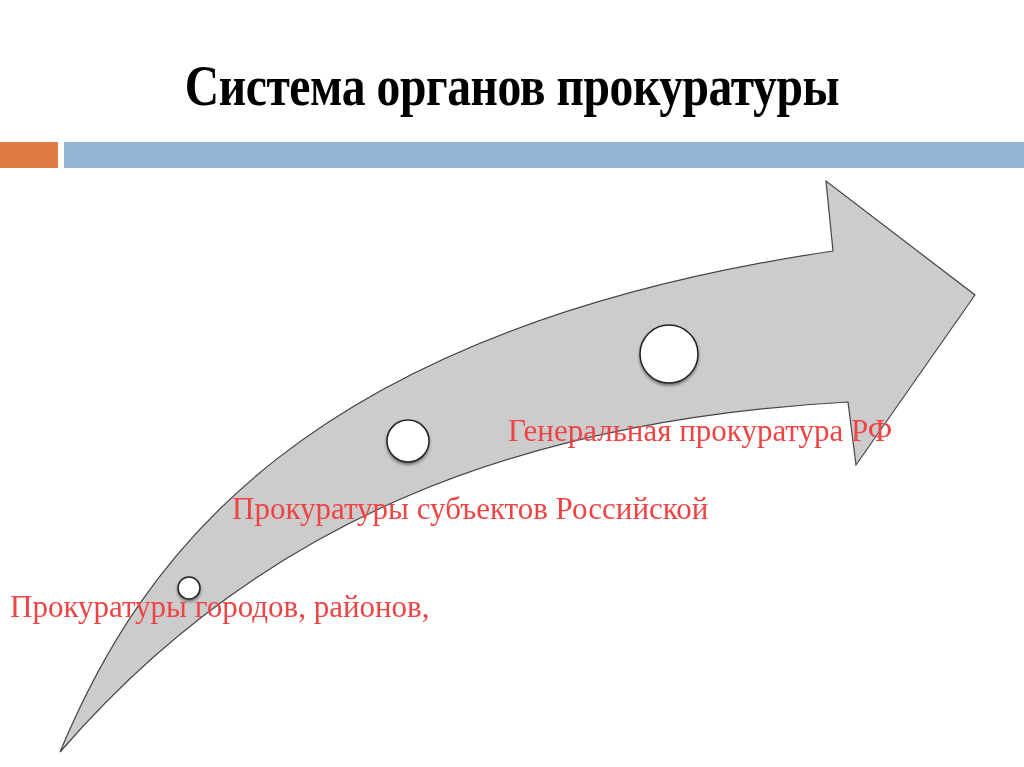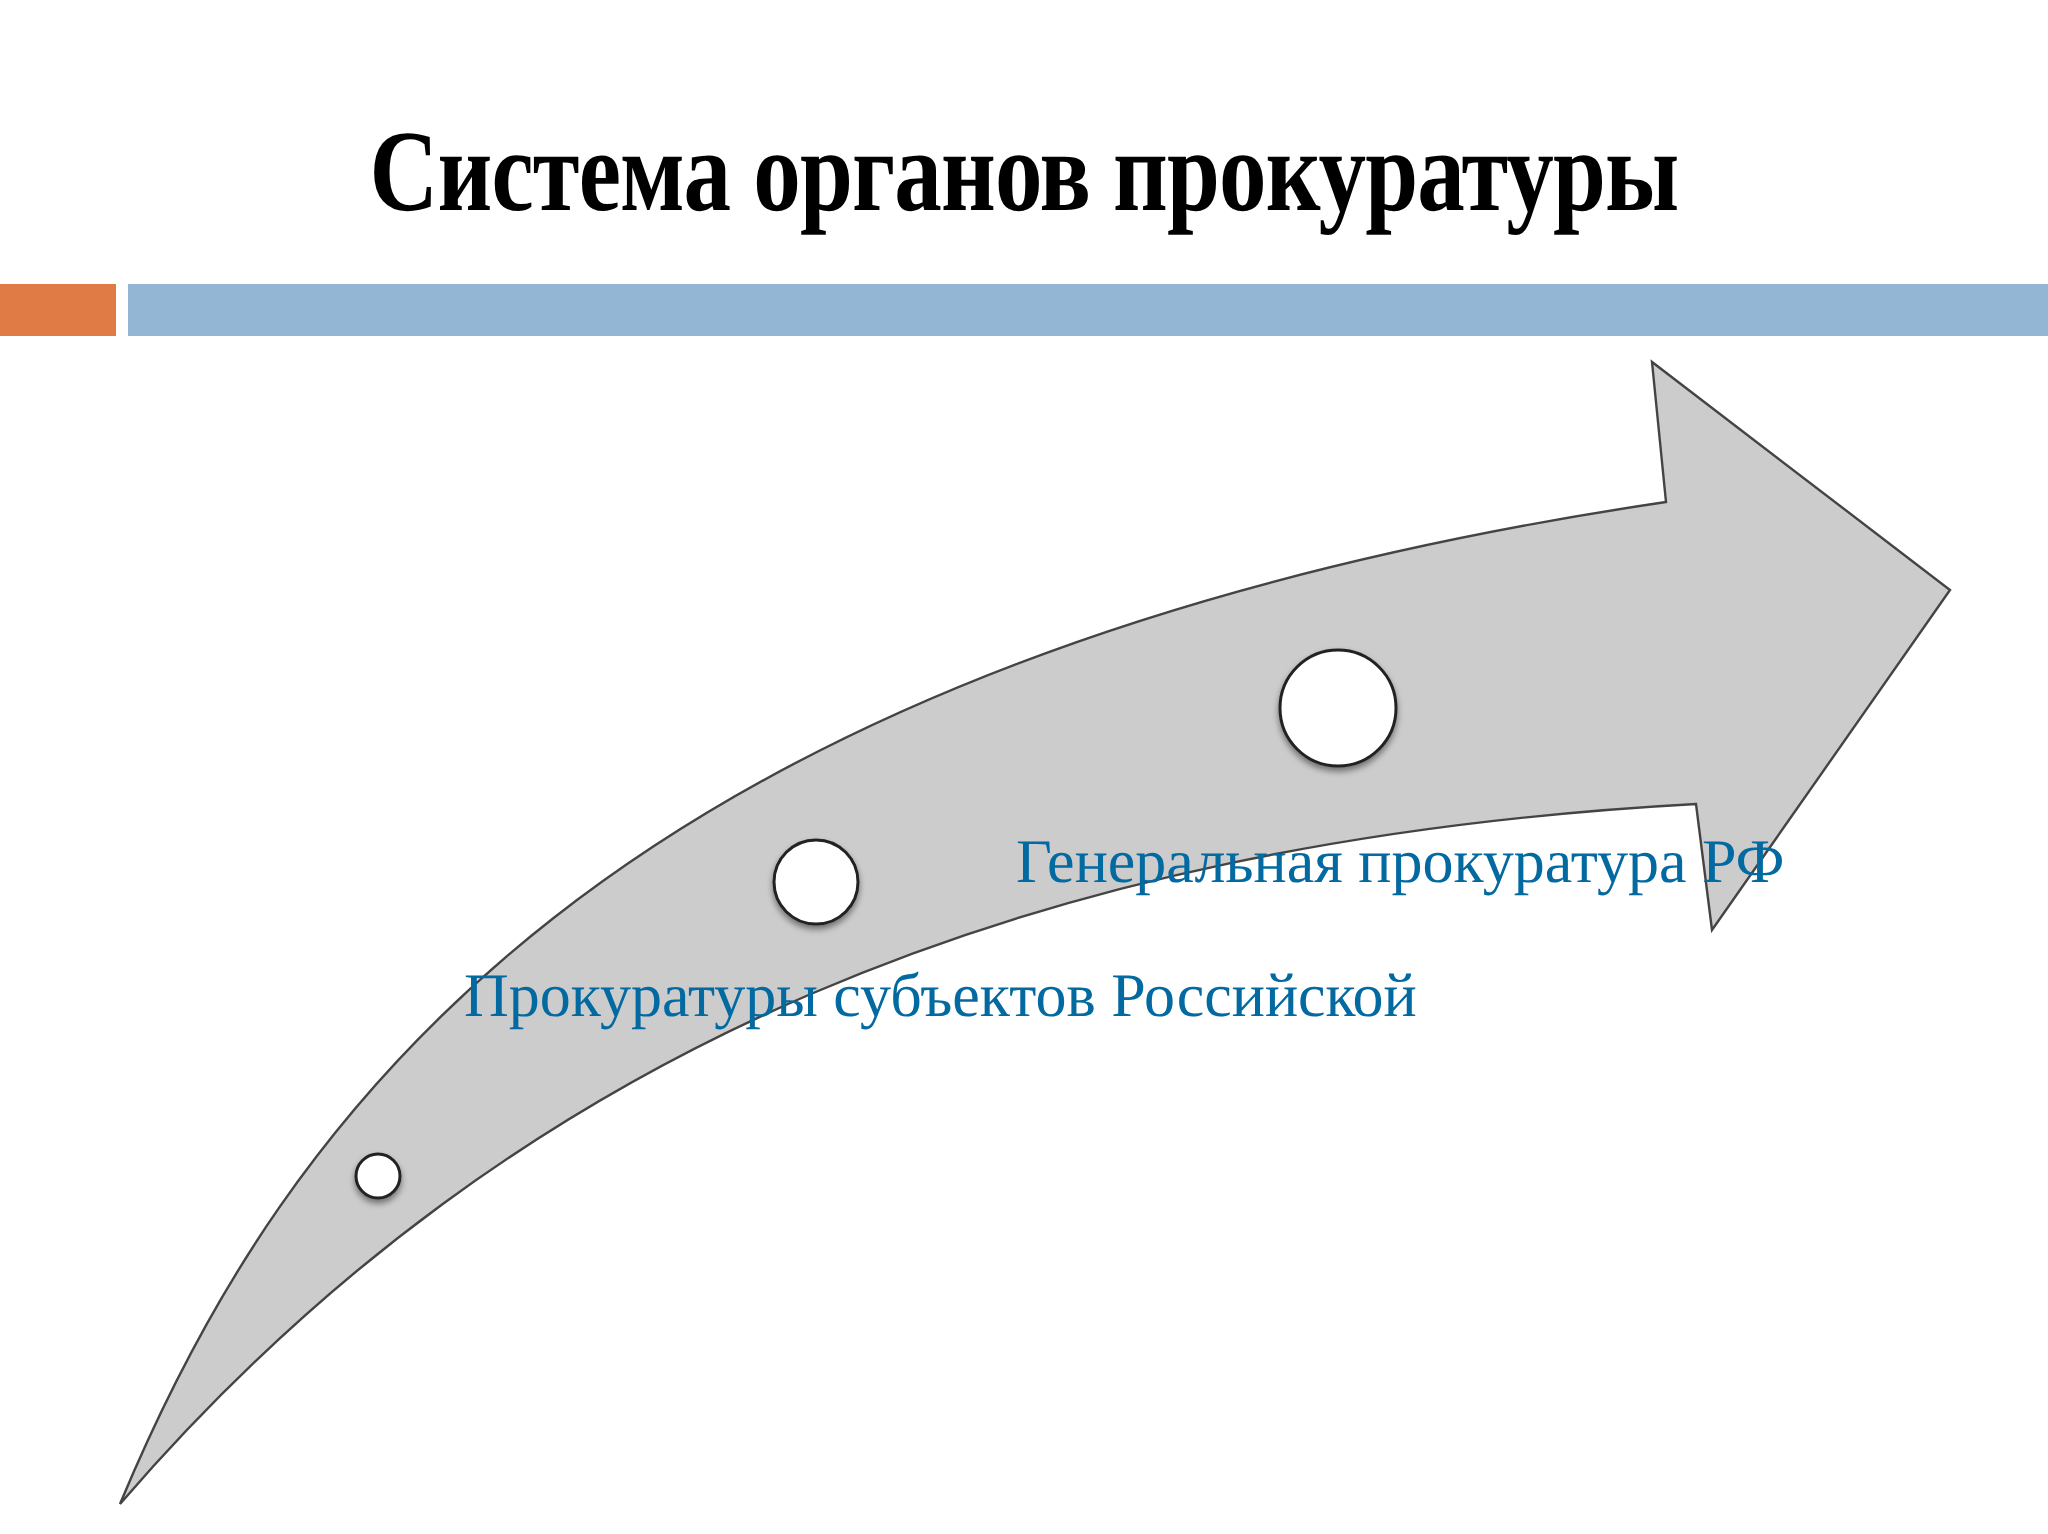--- a/index.html
+++ b/index.html
@@ -1,23 +1,23 @@
 <!DOCTYPE html>
 <html><head>
 <meta charset="utf-8">
 <style>
   html, body { margin:0; padding:0; }
   body { width:1024px; height:767px; background:#ffffff; position:relative; overflow:hidden; font-family:"Liberation Serif", serif; }
   .title { position:absolute; left:0; width:1024px; top:52px; text-align:center; font-size:58px; font-weight:bold; color:#000; transform:scaleX(0.82); transform-origin:512px 0; letter-spacing:-0.5px; }
   .bar-orange { position:absolute; left:0; top:142px; width:58px; height:26px; background:#e07b46; }
   .bar-blue { position:absolute; left:64px; top:142px; width:960px; height:26px; background:#93b6d4; }
   svg.arrow { position:absolute; left:0; top:0; }
-  .label { position:absolute; font-size:31px; color:#0369a1; line-height:37px; }
+  .label { position:absolute; font-size:31px; color:#ef4444; line-height:37px; }
   .lbl1 { left:10px; top:588px; }
-  .lbl2 { left:232px; top:479px; }
+  .lbl2 { left:232px; top:490px; }
   .lbl3 { left:508px; top:412px; }
 </style>
 </head>
 <body>
 
 <div class="title">Система органов прокуратуры</div>
 <div class="bar-orange"></div>
 <div class="bar-blue"></div>
 
 <svg class="arrow" width="1024" height="767" viewBox="0 0 1024 767">
@@ -38,13 +38,14 @@
   <circle cx="669" cy="354" r="29" fill="#fff" stroke="#222" stroke-width="1.5" filter="url(#sh)"></circle>
 </svg>
 
 <div class="label lbl3">
   <div>Генеральная прокуратура РФ</div>
 </div>
 <div class="label lbl2">
   <div>Прокуратуры субъектов Российской</div>
 </div>
 <div class="label lbl1">
+  <div>Прокуратуры городов, районов,</div>
 </div>
 
 </body></html>

